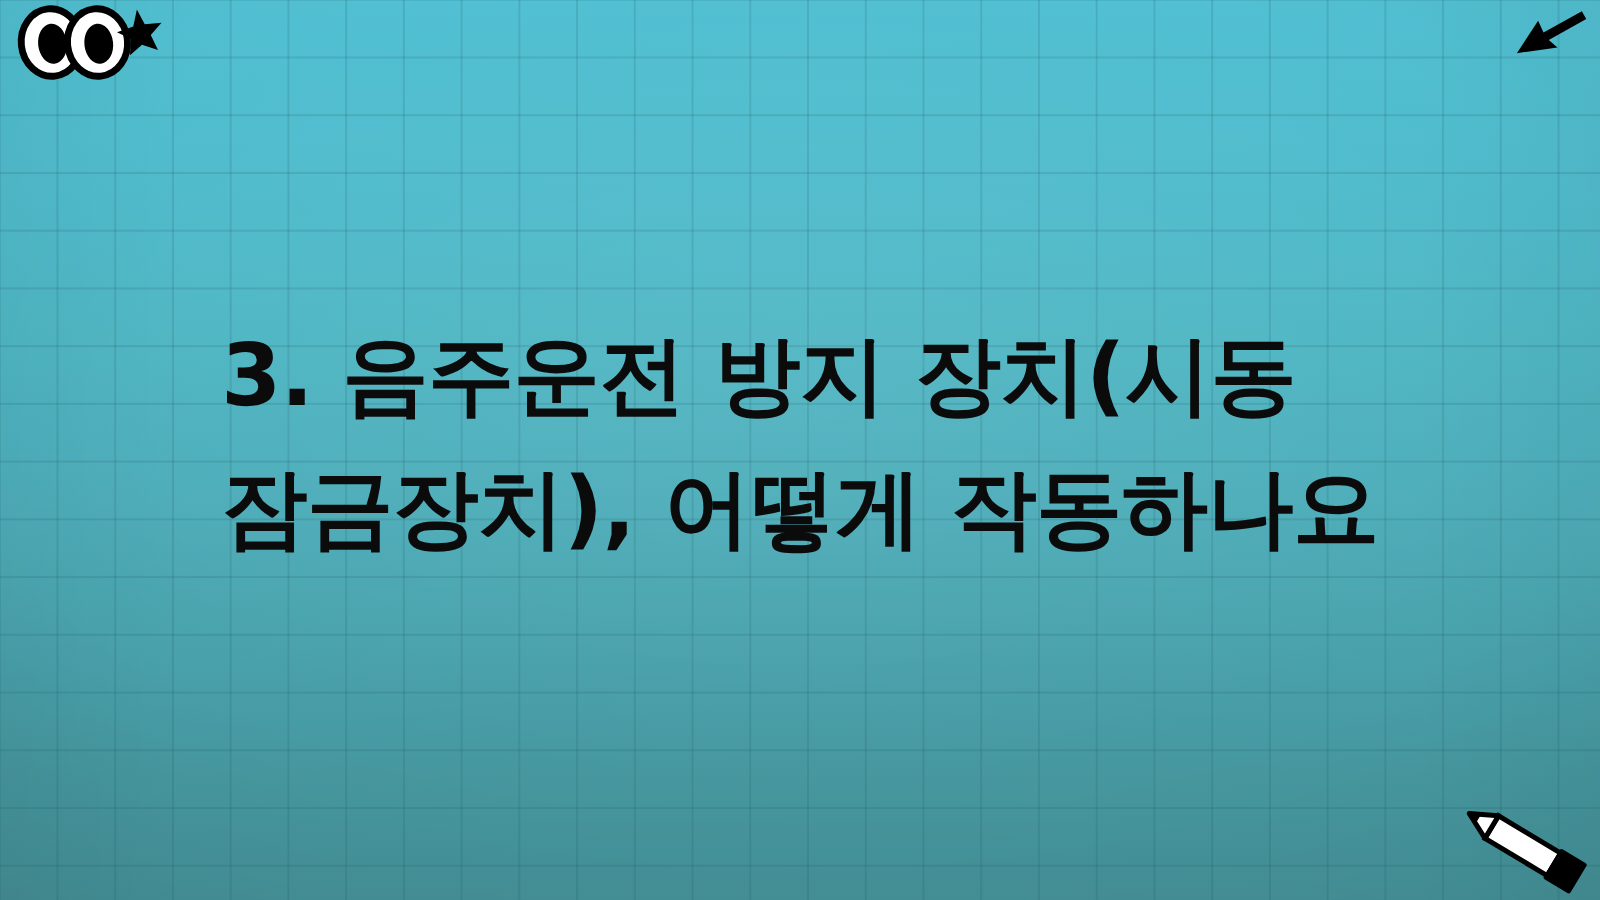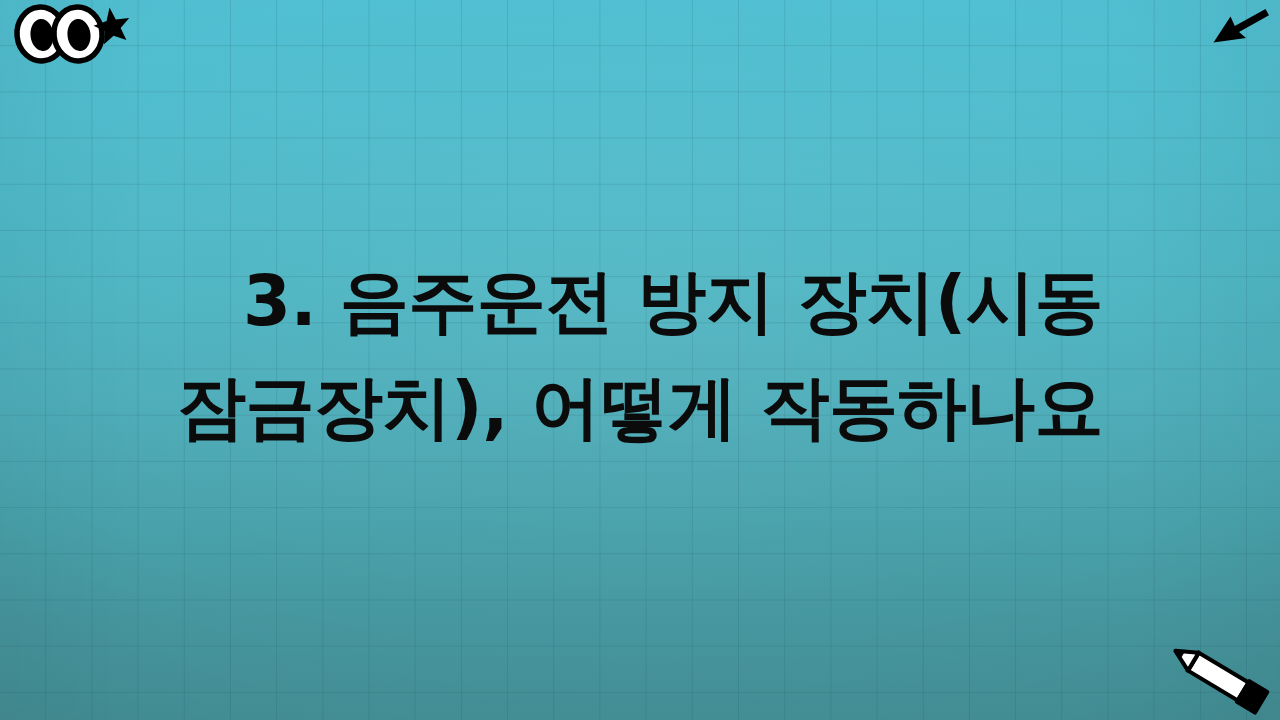--- a/index.html
+++ b/index.html
@@ -98,21 +98,21 @@
     top: 0;
     height: 720px;
     display: flex;
     align-items: center;
     justify-content: center;
     padding: 0 56px;
     box-sizing: border-box;
   }
   .headline {
     max-width: 960px;
-    text-align: right;
+    text-align: left;
     color: #0b0b0b;
     font-family: "DejaVu Sans", "Liberation Sans", sans-serif;
     font-weight: 700;
     font-size: 69px;
     line-height: 1.28;
     letter-spacing: -0.5px;
     word-break: keep-all;
     margin: 0;
     transform: translateY(-6px);
   }

